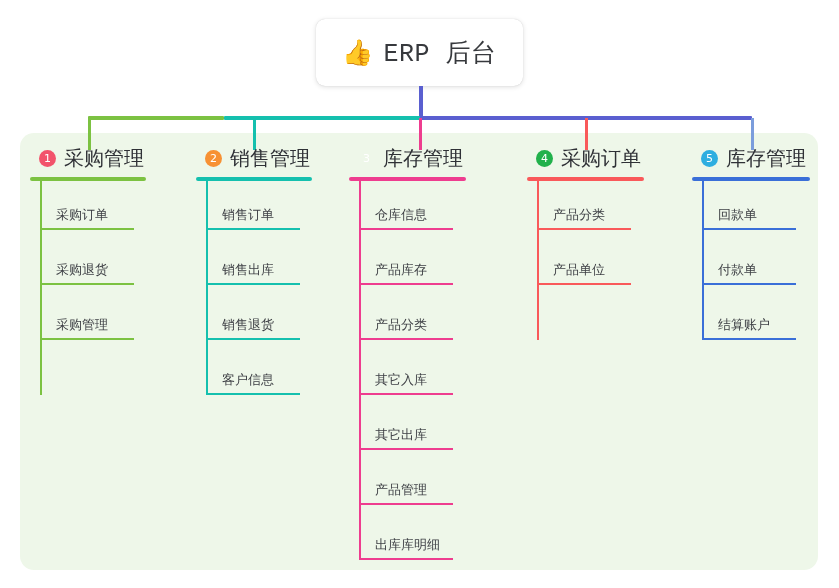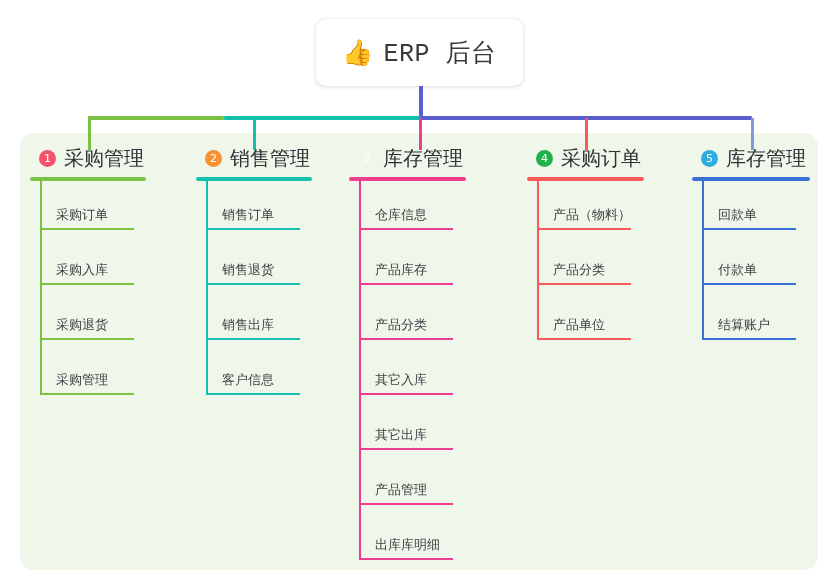--- a/index.html
+++ b/index.html
@@ -171,24 +171,20 @@
           <span class="col-title">采购管理</span>
         </div>
         <div class="head-rule" style="width: 116px; background: rgb(124, 194, 66);"></div>
         <div class="items">
           <div class="spine" style="background: rgb(124, 194, 66); height: 214px;"></div>
           <div class="item">
             <span class="item-label">采购订单</span>
             <div class="item-rule" style="background: rgb(124, 194, 66);"></div>
           </div>
           <div class="item">
-            <span class="item-label">采购入库</span>
-            <div class="item-rule" style="background: rgb(124, 194, 66);"></div>
-          </div>
-          <div class="item">
             <span class="item-label">采购退货</span>
             <div class="item-rule" style="background: rgb(124, 194, 66);"></div>
           </div>
           <div class="item">
             <span class="item-label">采购管理</span>
             <div class="item-rule" style="background: rgb(124, 194, 66);"></div>
           </div>
         </div>
       </div>
       <div class="col" style="left: 196px;">
@@ -197,25 +193,25 @@
           <span class="col-title">销售管理</span>
         </div>
         <div class="head-rule" style="width: 116px; background: rgb(21, 192, 174);"></div>
         <div class="items">
           <div class="spine" style="background: rgb(21, 192, 174); height: 214px;"></div>
           <div class="item">
             <span class="item-label">销售订单</span>
             <div class="item-rule" style="background: rgb(21, 192, 174);"></div>
           </div>
           <div class="item">
+            <span class="item-label">销售出库</span>
+            <div class="item-rule" style="background: rgb(21, 192, 174);"></div>
+          </div>
+          <div class="item">
             <span class="item-label">销售退货</span>
-            <div class="item-rule" style="background: rgb(21, 192, 174);"></div>
-          </div>
-          <div class="item">
-            <span class="item-label">销售出库</span>
             <div class="item-rule" style="background: rgb(21, 192, 174);"></div>
           </div>
           <div class="item">
             <span class="item-label">客户信息</span>
             <div class="item-rule" style="background: rgb(21, 192, 174);"></div>
           </div>
         </div>
       </div>
       <div class="col" style="left: 349px;">
         <div class="col-head">
@@ -257,24 +253,20 @@
       </div>
       <div class="col" style="left: 527px;">
         <div class="col-head">
           <span class="badge" style="background: rgb(33, 177, 75);">4</span>
           <span class="col-title">采购订单</span>
         </div>
         <div class="head-rule" style="width: 117px; background: rgb(249, 89, 90);"></div>
         <div class="items">
           <div class="spine" style="background: rgb(249, 89, 90); height: 159px;"></div>
           <div class="item">
-            <span class="item-label">产品（物料）</span>
-            <div class="item-rule" style="background: rgb(249, 89, 90);"></div>
-          </div>
-          <div class="item">
             <span class="item-label">产品分类</span>
             <div class="item-rule" style="background: rgb(249, 89, 90);"></div>
           </div>
           <div class="item">
             <span class="item-label">产品单位</span>
             <div class="item-rule" style="background: rgb(249, 89, 90);"></div>
           </div>
         </div>
       </div>
       <div class="col" style="left: 692px;">

